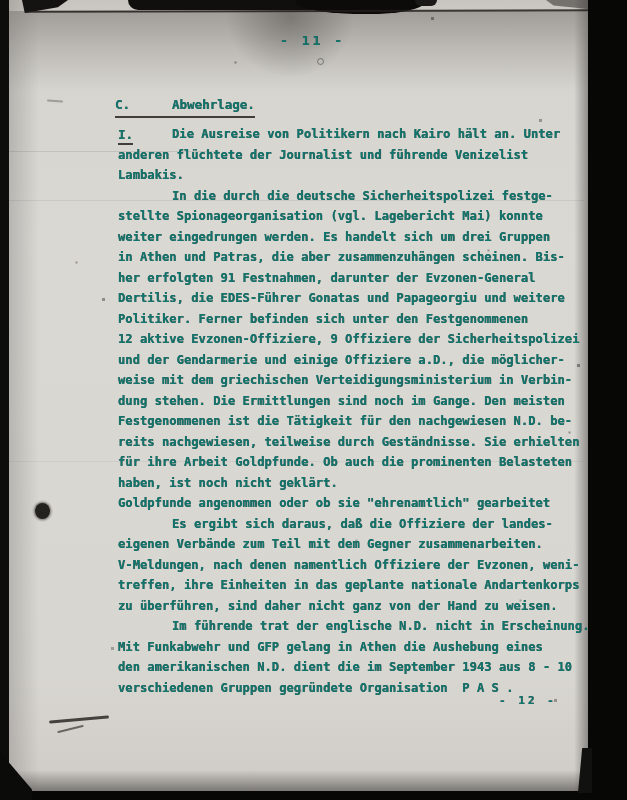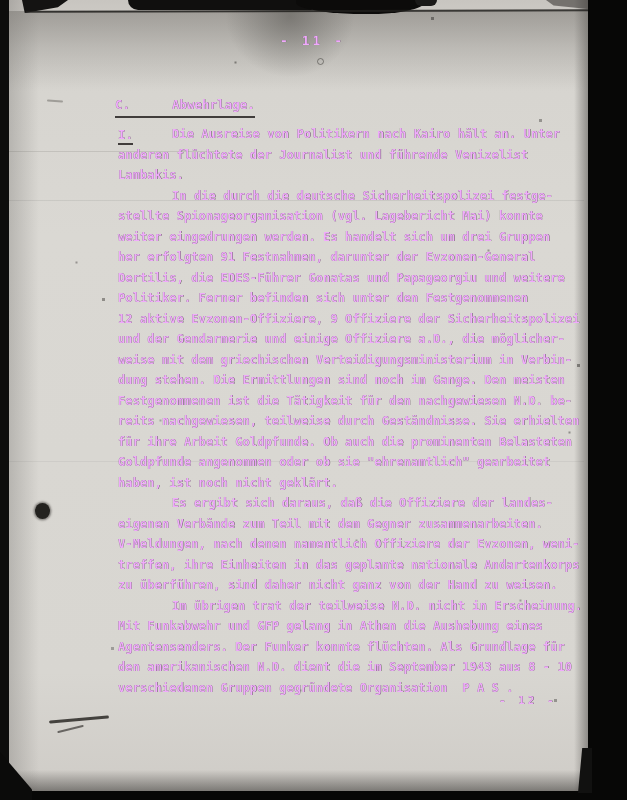--- a/index.html
+++ b/index.html
@@ -58,21 +58,21 @@
   .specks{position:absolute;left:0;top:0;width:1px;height:1px;background:transparent;
      box-shadow:432px 18px 0 1px rgba(50,48,45,.5), 540px 120px 0 1px rgba(50,48,45,.4),
        103px 299px 0 1px rgba(50,48,45,.45), 76px 262px 0 .5px rgba(50,48,45,.4),
        578px 365px 0 1px rgba(50,48,45,.5), 569px 432px 0 .5px rgba(50,48,45,.45),
        112px 648px 0 1px rgba(50,48,45,.35), 488px 250px 0 .5px rgba(50,48,45,.4),
        235px 62px 0 .5px rgba(50,48,45,.5), 356px 540px 0 .5px rgba(50,48,45,.35),
        520px 600px 0 .5px rgba(50,48,45,.35), 160px 420px 0 .5px rgba(50,48,45,.3),
        300px 690px 0 .5px rgba(50,48,45,.35), 555px 700px 0 1px rgba(50,48,45,.4);}
 
   
-  .ink{color:#f0abfc;font-weight:700;
+  .ink{color:#0f766e;font-weight:700;
        text-shadow:.3px .3px .5px rgba(46,43,40,.7), -.2px 0 .4px rgba(46,43,40,.35);}
   .page-number{position:absolute;left:280px;top:33px;font-size:13px;letter-spacing:3px;}
   .footer-number{position:absolute;left:499px;top:694px;font-size:11px;letter-spacing:3px;}
   .section-heading{position:absolute;left:115px;top:97px;font-size:12.5px;
        border-bottom:2.2px solid rgba(43,40,37,.88);padding-bottom:4px;display:flex;}
   .section-label{display:inline-block;width:57px;}
   .item-label{position:absolute;left:118px;top:127px;font-size:12.5px;
        border-bottom:2px solid rgba(43,40,37,.88);padding-bottom:1px;}
   .text-lines{position:absolute;left:118px;top:124px;width:472px;font-size:12px;letter-spacing:.1px;}
   .text-lines .line{height:20.5px;line-height:20.5px;white-space:pre;}
@@ -123,39 +123,39 @@
 
   <div class="item-label ink">I.</div>
 
   <div class="text-lines ink">
       <div class="line indent">Die Ausreise von Politikern nach Kairo hält an. Unter</div>
       <div class="line">anderen flüchtete der Journalist und führende Venizelist</div>
       <div class="line">Lambakis.</div>
       <div class="line indent">In die durch die deutsche Sicherheitspolizei festge-</div>
       <div class="line">stellte Spionageorganisation (vgl. Lagebericht Mai) konnte</div>
       <div class="line">weiter eingedrungen werden. Es handelt sich um drei Gruppen</div>
+      <div class="line">in Athen und Patras, die aber zusammenzuhängen scheinen. Bis-</div>
       <div class="line">her erfolgten 91 Festnahmen, darunter der Evzonen-General</div>
       <div class="line">Dertilis, die EDES-Führer Gonatas und Papageorgiu und weitere</div>
       <div class="line">Politiker. Ferner befinden sich unter den Festgenommenen</div>
       <div class="line">12 aktive Evzonen-Offiziere, 9 Offiziere der Sicherheitspolizei</div>
       <div class="line">und der Gendarmerie und einige Offiziere a.D., die möglicher-</div>
       <div class="line">weise mit dem griechischen Verteidigungsministerium in Verbin-</div>
       <div class="line">dung stehen. Die Ermittlungen sind noch im Gange. Den meisten</div>
       <div class="line">Festgenommenen ist die Tätigkeit für den nachgewiesen N.D. be-</div>
       <div class="line">reits nachgewiesen, teilweise durch Geständnisse. Sie erhielten</div>
       <div class="line">für ihre Arbeit Goldpfunde. Ob auch die prominenten Belasteten</div>
+      <div class="line">haben, ist noch nicht geklärt.</div>
       <div class="line">Goldpfunde angenommen oder ob sie "ehrenamtlich" gearbeitet</div>
-      <div class="line">haben, ist noch nicht geklärt.</div>
       <div class="line indent">Es ergibt sich daraus, daß die Offiziere der landes-</div>
       <div class="line">eigenen Verbände zum Teil mit dem Gegner zusammenarbeiten.</div>
       <div class="line">V-Meldungen, nach denen namentlich Offiziere der Evzonen, weni-</div>
       <div class="line">treffen, ihre Einheiten in das geplante nationale Andartenkorps</div>
       <div class="line">zu überführen, sind daher nicht ganz von der Hand zu weisen.</div>
-      <div class="line indent">Im übrigen trat der teilweise N.D. nicht in Erscheinung.</div>
+      <div class="line indent">Im führende trat der englische N.D. nicht in Erscheinung.</div>
       <div class="line">Mit Funkabwehr und GFP gelang in Athen die Aushebung eines</div>
-      <div class="line">Agentensenders. Der Funker konnte flüchten. Als Grundlage für</div>
       <div class="line">den amerikanischen N.D. dient die im September 1943 aus 8 - 10</div>
       <div class="line">verschiedenen Gruppen gegründete Organisation  P A S .</div>
     </div>
 
   <div class="footer-number ink">- 12 -</div>
 
 </div>
 
 </body></html>

